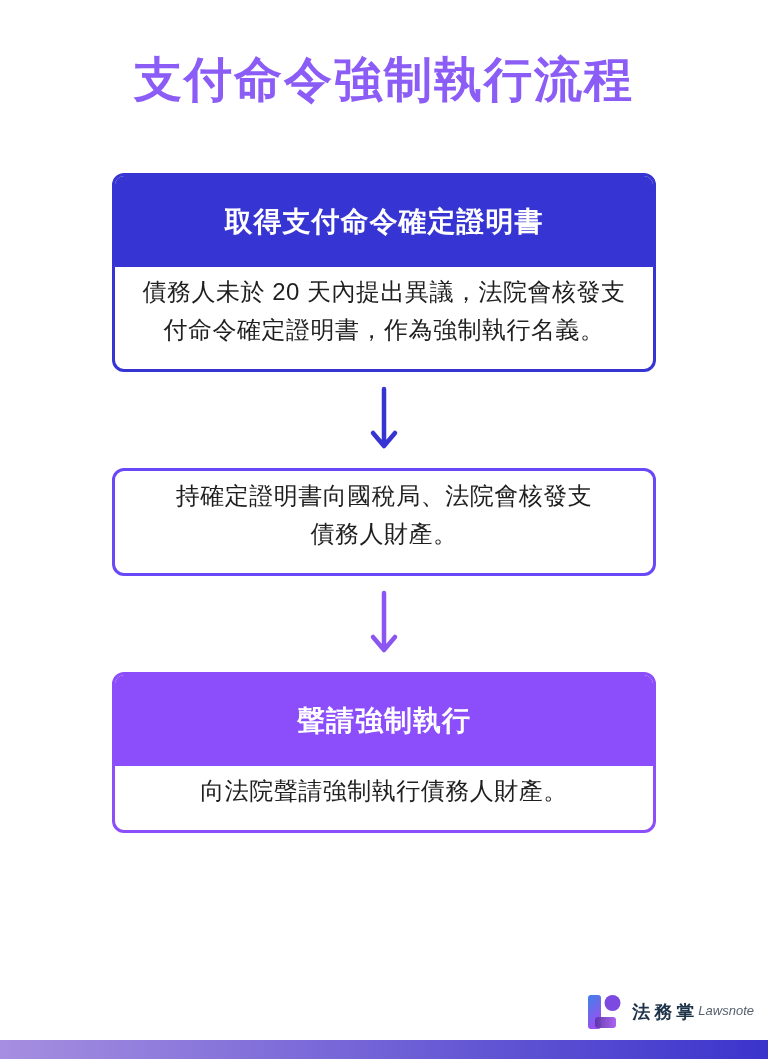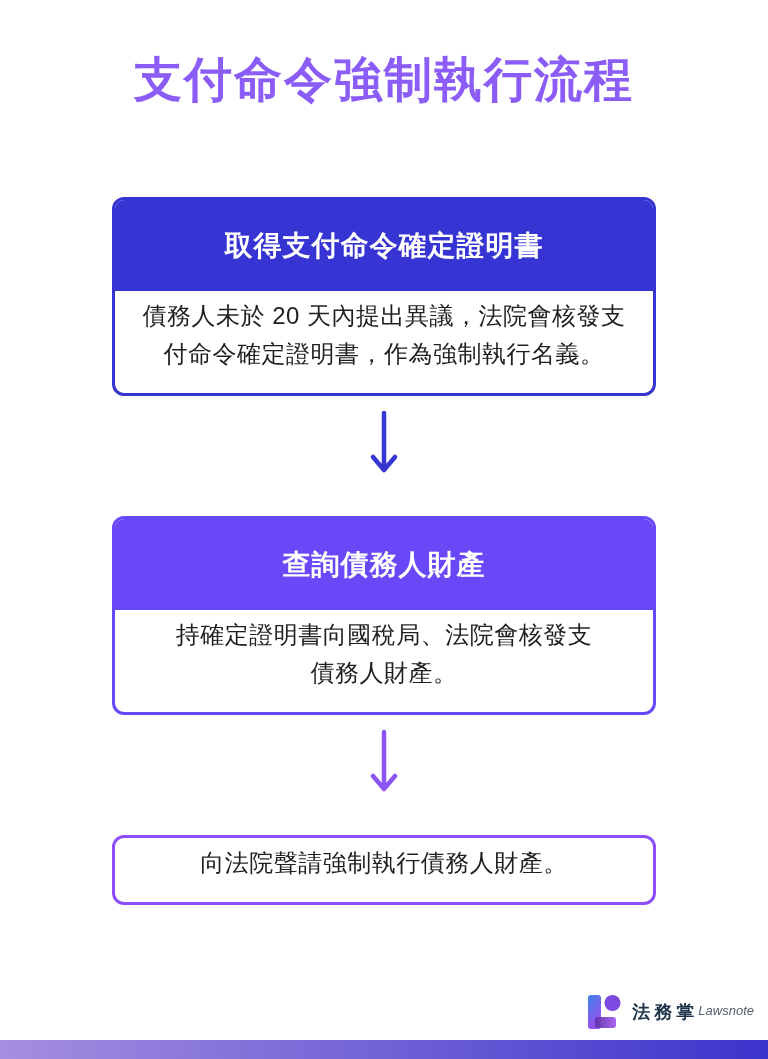--- a/index.html
+++ b/index.html
@@ -37,21 +37,20 @@
     flex-direction: column;
     align-items: center;
   }
   .step-card {
     width: 544px;
     box-sizing: border-box;
     border: 3px solid var(--accent, #3634d2);
     border-radius: 12px;
     overflow: hidden;
     background: #ffffff;
-    margin-top: 24px;
   }
   .step-header {
     height: 91px;
     display: flex;
     align-items: center;
     justify-content: center;
     background: var(--accent, #3634d2);
     color: #ffffff;
     font-size: 28px;
     font-weight: 700;
@@ -118,30 +117,30 @@
       <div class="step-header">取得支付命令確定證明書</div>
       <div class="step-body">債務人未於 20 天內提出異議，法院會核發支
 付命令確定證明書，作為強制執行名義。</div>
     </div>
 
     <svg class="flow-arrow" width="30" height="66" viewBox="0 0 30 66" fill="none" style="color: rgb(54, 52, 210);">
       <path d="M15 3 V57 M4 47 L15 60 L26 47" stroke="currentColor" stroke-width="4.5" stroke-linecap="round" stroke-linejoin="round"></path>
     </svg>
 
     <div class="step-card" style="--accent: #6948f8;">
-      <div class="step-header">查詢債務人財產</div>
       <div class="step-body">持確定證明書向國稅局、法院會核發支
 債務人財產。</div>
     </div>
 
     <svg class="flow-arrow" width="30" height="66" viewBox="0 0 30 66" fill="none" style="color: rgb(139, 85, 242);">
       <path d="M15 3 V57 M4 47 L15 60 L26 47" stroke="currentColor" stroke-width="4.5" stroke-linecap="round" stroke-linejoin="round"></path>
     </svg>
 
     <div class="step-card" style="--accent: #8c4efb;">
+      <div class="step-header">聲請強制執行</div>
       <div class="step-body">向法院聲請強制執行債務人財產。</div>
     </div>
 
   </div>
 
   <div class="brand">
     <svg width="36" height="40" viewBox="0 0 36 40">
       <defs>
         <linearGradient id="lgV" x1="0" y1="0" x2="0.4" y2="1">
           <stop offset="0" stop-color="#3e82e8"></stop>

